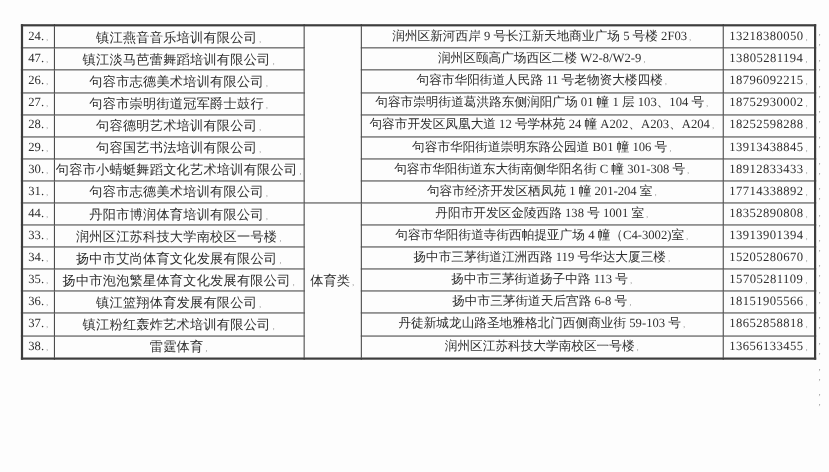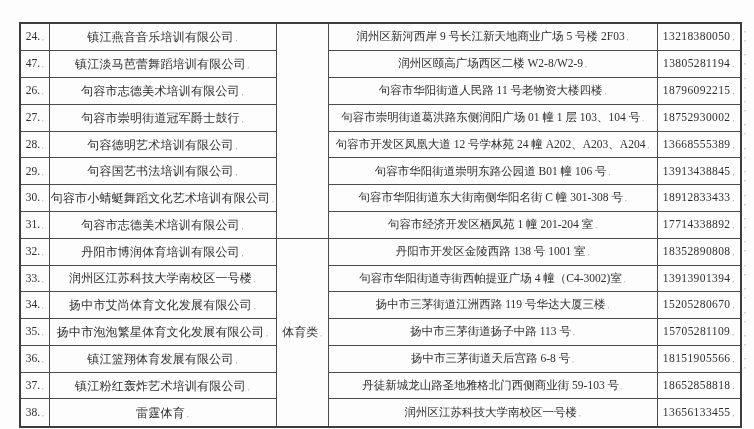--- a/index.html
+++ b/index.html
@@ -5,21 +5,21 @@
   html,body { margin:0; padding:0; background:#ffffff; }
   .page {
     position:relative;
     width:754px; height:429px;
     background:#fdfdfd;
     font-family:"Liberation Serif","DejaVu Serif",serif;
     overflow:hidden;
   }
   table.doc-table {
     position:absolute; left:19px; top:22px;
-    width:721px; height:406px;
+    width:721px; height:305px;
     border-collapse:collapse; table-layout:fixed;
     border:2px solid #3d3d3d;
   }
   td {
     border:1.5px solid #4c4c4c;
     text-align:center; vertical-align:middle;
     padding:0 1px;
     font-size:12px; color:#2e2e2e;
     white-space:nowrap; overflow:hidden;
     line-height:1;
@@ -80,42 +80,42 @@
         <tr>
           <td class="num"><span>27.</span><span class="m">,</span></td>
           <td class="name"><span>句容市崇明街道冠军爵士鼓行</span><span class="m">,</span></td>
           <td class="addr"><span>句容市崇明街道葛洪路东侧润阳广场 01 幢 1 层 103、104 号</span><span class="m">,</span></td>
           <td class="phone"><span>18752930002</span><span class="m">,</span></td>
         </tr>
         <tr>
           <td class="num"><span>28.</span><span class="m">,</span></td>
           <td class="name"><span>句容德明艺术培训有限公司</span><span class="m">,</span></td>
           <td class="addr"><span>句容市开发区凤凰大道 12 号学林苑 24 幢 A202、A203、A204</span><span class="m">,</span></td>
-          <td class="phone"><span>13668555389</span><span class="m">,</span></td>
+          <td class="phone"><span>18252598288</span><span class="m">,</span></td>
         </tr>
         <tr>
           <td class="num"><span>29.</span><span class="m">,</span></td>
           <td class="name"><span>句容国艺书法培训有限公司</span><span class="m">,</span></td>
           <td class="addr"><span>句容市华阳街道崇明东路公园道 B01 幢 106 号</span><span class="m">,</span></td>
           <td class="phone"><span>13913438845</span><span class="m">,</span></td>
         </tr>
         <tr>
           <td class="num"><span>30.</span><span class="m">,</span></td>
           <td class="name"><span>句容市小蜻蜓舞蹈文化艺术培训有限公司</span><span class="m">,</span></td>
           <td class="addr"><span>句容市华阳街道东大街南侧华阳名街 C 幢 301-308 号</span><span class="m">,</span></td>
           <td class="phone"><span>18912833433</span><span class="m">,</span></td>
         </tr>
         <tr>
           <td class="num"><span>31.</span><span class="m">,</span></td>
           <td class="name"><span>句容市志德美术培训有限公司</span><span class="m">,</span></td>
           <td class="addr"><span>句容市经济开发区栖凤苑 1 幢 201-204 室</span><span class="m">,</span></td>
           <td class="phone"><span>17714338892</span><span class="m">,</span></td>
         </tr>
         <tr>
-          <td class="num"><span>32.</span><span class="m">,</span></td>
+          <td class="num"><span>44.</span><span class="m">,</span></td>
           <td class="name"><span>丹阳市博润体育培训有限公司</span><span class="m">,</span></td>
           <td class="cat" rowspan="7"><span>体育类</span><span class="m">,</span></td>
           <td class="addr"><span>丹阳市开发区金陵西路 138 号 1001 室</span><span class="m">,</span></td>
           <td class="phone"><span>18352890808</span><span class="m">,</span></td>
         </tr>
         <tr>
           <td class="num"><span>33.</span><span class="m">,</span></td>
           <td class="name"><span>润州区江苏科技大学南校区一号楼</span><span class="m">,</span></td>
           <td class="addr"><span>句容市华阳街道寺街西帕提亚广场 4 幢（C4-3002)室</span><span class="m">,</span></td>
           <td class="phone"><span>13913901394</span><span class="m">,</span></td>

